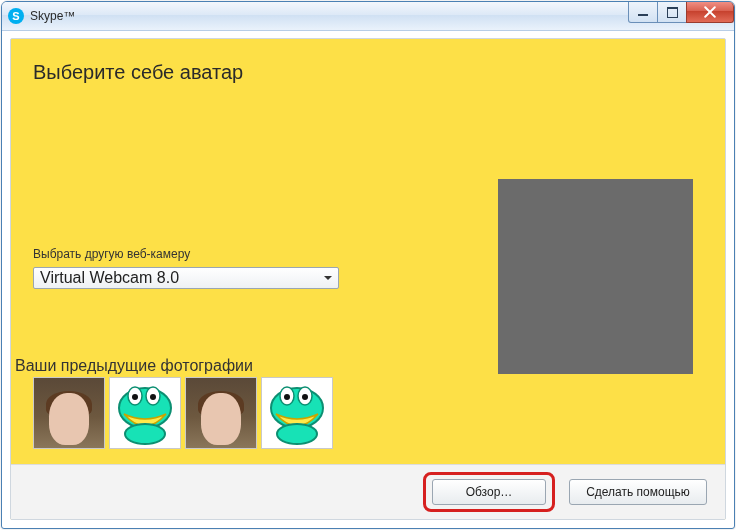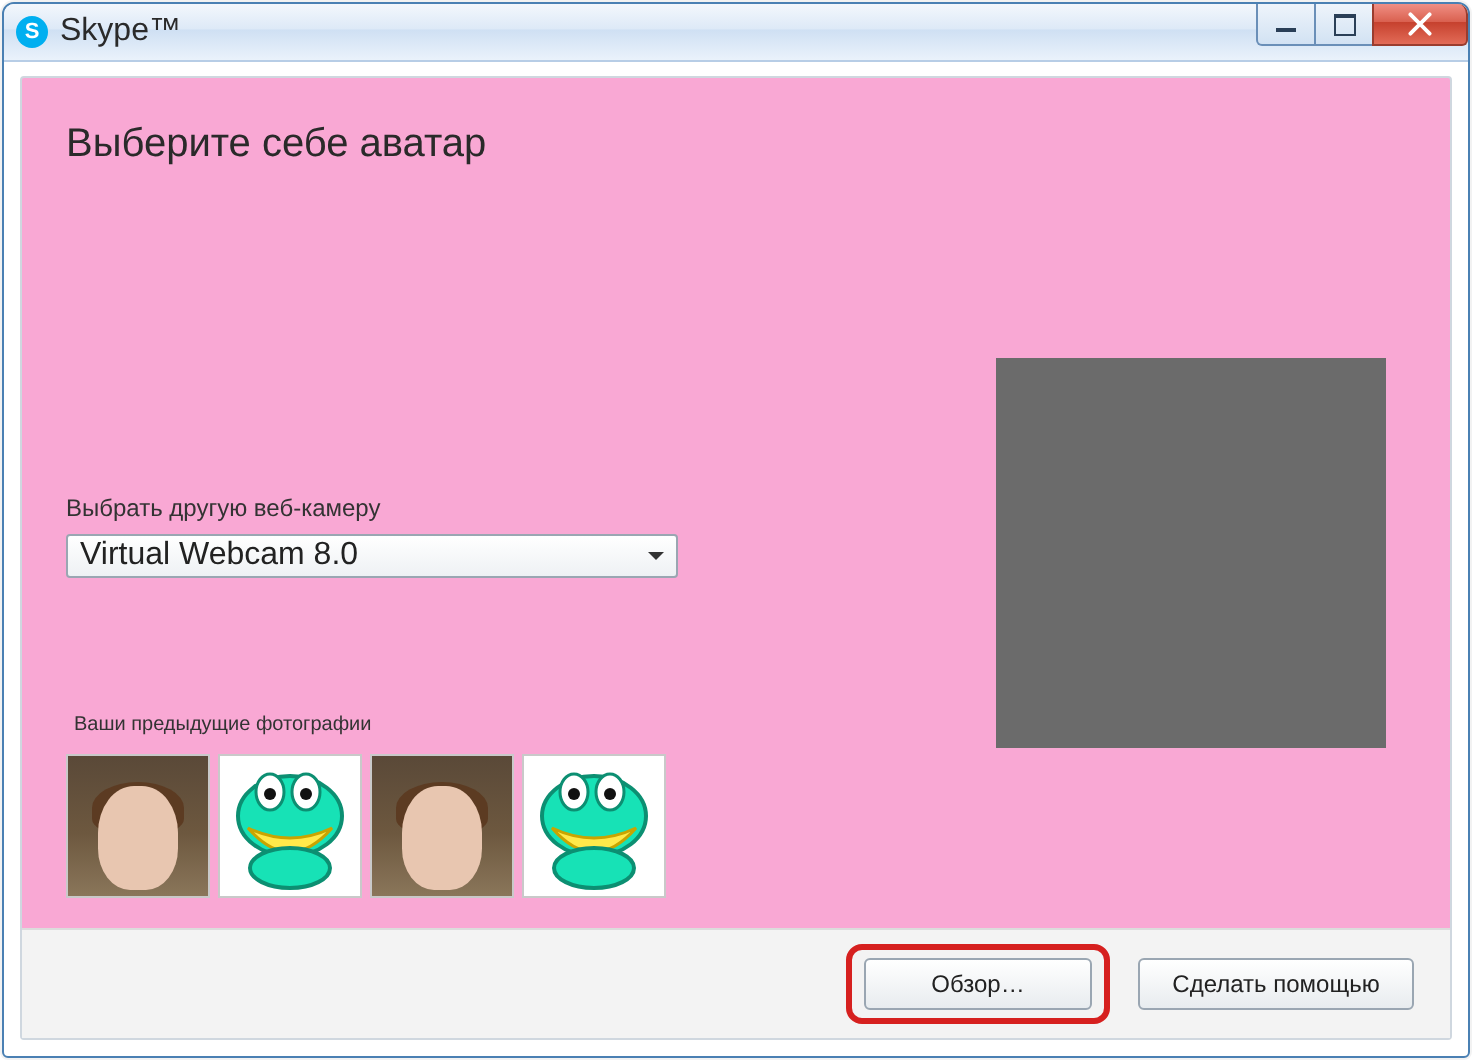--- a/index.html
+++ b/index.html
@@ -40,21 +40,21 @@
     margin-right: 6px;
   }
   .titlebar .app-icon span {
     color: #fff;
     font-weight: bold;
     font-size: 11px;
     line-height: 1;
   }
   .titlebar .title {
     color: #2a2a2a;
-    font-size: 16px;
+    font-size: 12px;
   }
   .win-controls {
     position: absolute;
     right: 0;
     top: 0;
     display: flex;
     height: 20px;
   }
   .win-btn {
     width: 28px;
@@ -75,21 +75,21 @@
     border-bottom-right-radius: 3px;
     border-top-right-radius: 5px;
   }
   .win-btn .glyph-line { width: 10px; height: 2px; background: #2a3f57; margin-top: 6px; }
   .win-btn .glyph-box { width: 9px; height: 8px; border: 1px solid #2a3f57; border-top-width: 2px; }
   .win-btn.close svg { width: 12px; height: 12px; }
 
   .client {
     position: absolute;
     left: 8px; right: 8px; top: 36px; bottom: 8px;
-    background: #f9a8d4;
+    background: #fde047;
     border: 1px solid #cfd7df;
     border-radius: 2px;
   }
 
   .heading {
     position: absolute;
     left: 22px;
     top: 22px;
     font-size: 20px;
     color: #2a2a2a;
@@ -136,23 +136,23 @@
     top: 50%;
     transform: translateY(-50%);
     width: 0; height: 0;
     border-left: 4px solid transparent;
     border-right: 4px solid transparent;
     border-top: 4px solid #333;
   }
 
   .label-prev {
     position: absolute;
-    left: 26px;
+    left: 4px;
     top: 318px;
-    font-size: 10px;
+    font-size: 16px;
     color: #333;
   }
 
   .thumbs {
     position: absolute;
     left: 22px;
     top: 338px;
     display: flex;
     gap: 4px;
   }

